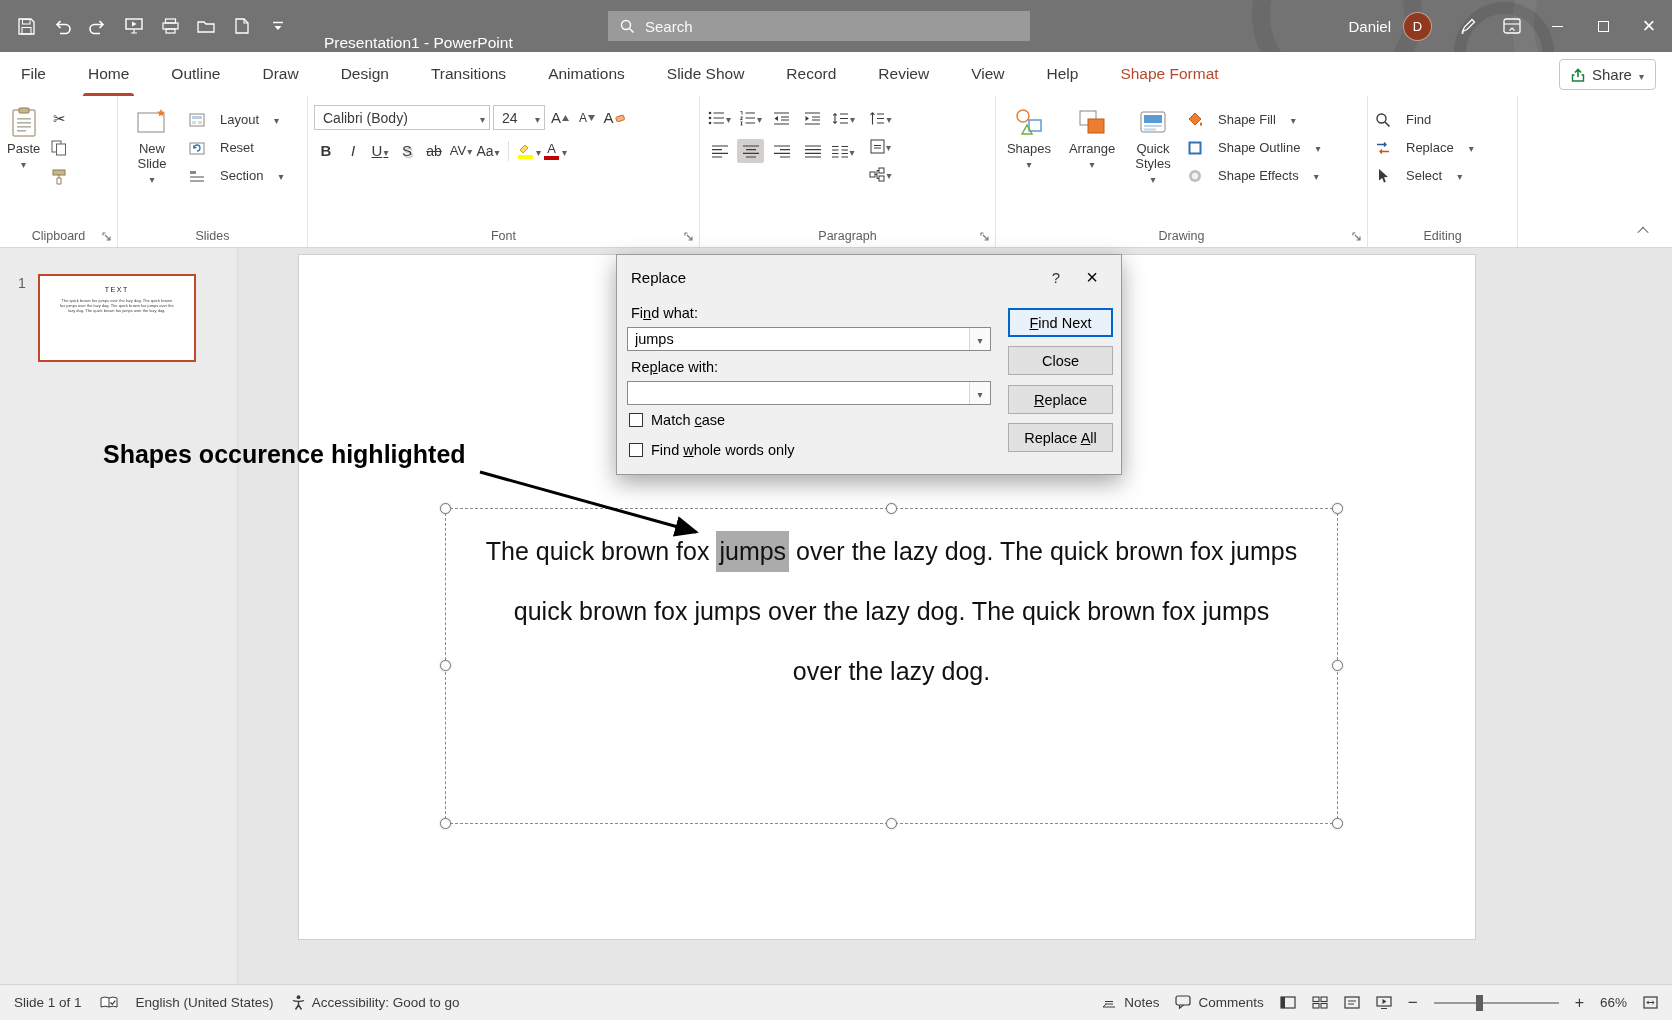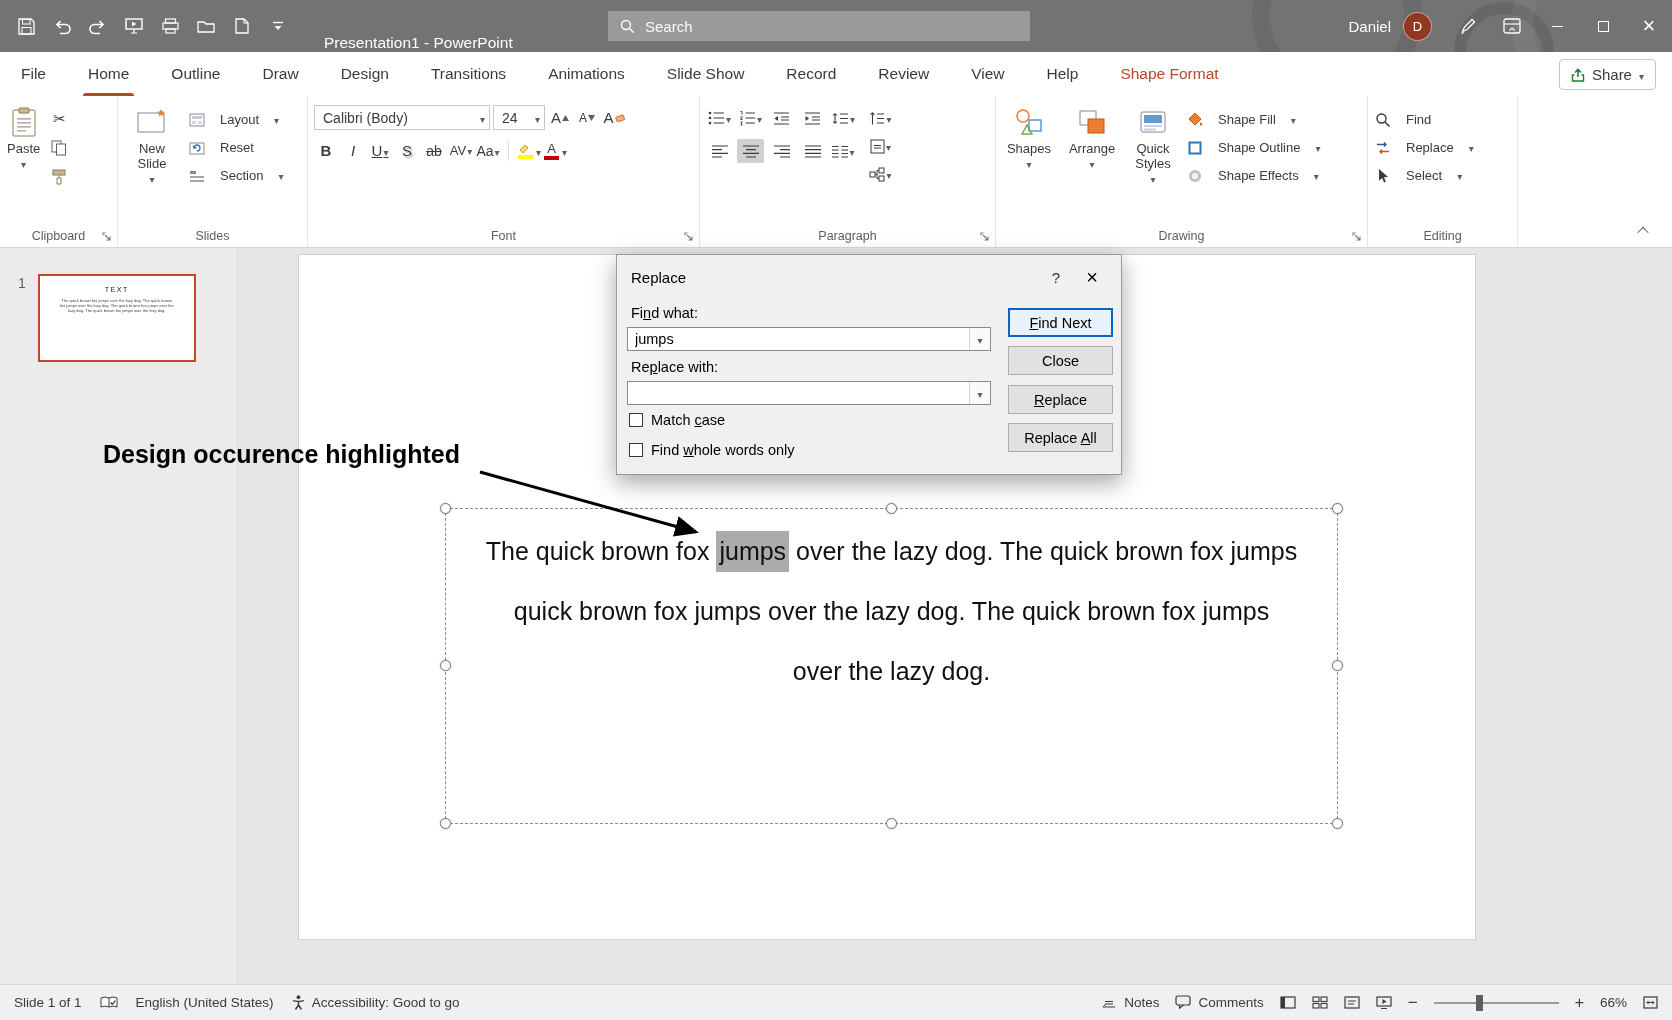--- a/index.html
+++ b/index.html
@@ -676,21 +676,21 @@
           <span class="handle h-se"></span>
           <div class="tb-text">
             <div class="tl"><span>The quick brown fox </span><span class="hl">jumps</span><span> over the lazy dog. The quick brown fox jumps</span></div>
             <div class="tl">quick brown fox jumps over the lazy dog. The quick brown fox jumps</div>
             <div class="tl">over the lazy dog.</div>
           </div>
         </div>
       </div>
     </div>
 
-    <div class="annotation">Design occurence highlighted</div>
+    <div class="annotation">Shapes occurence highlighted</div>
     <svg class="annot-arrow" width="250" height="90" viewBox="0 0 250 90">
       <defs>
           <marker id="ah" markerWidth="10" markerHeight="8" refX="7" refY="3.5" orient="auto">
             <polygon points="0 0, 8 3.5, 0 7" fill="#000"></polygon>
           </marker>
         </defs>
       <line x1="12" y1="12" x2="228" y2="72" stroke="#000" stroke-width="3" marker-end="url(#ah)"></line>
     </svg>
 
     <div class="dialog">

